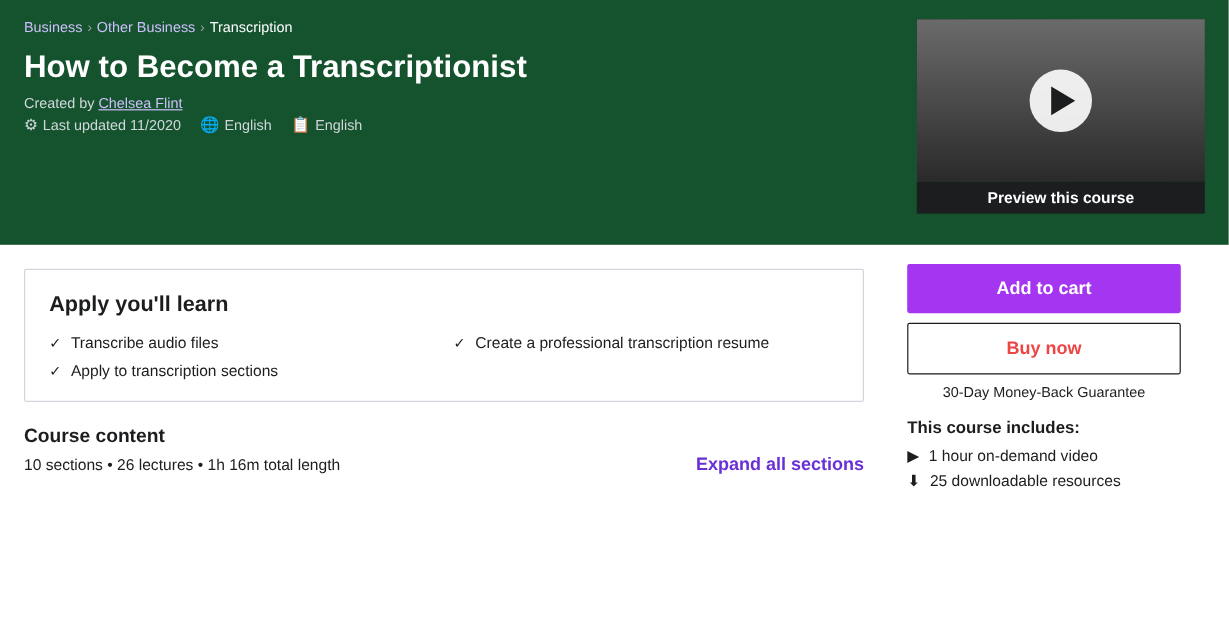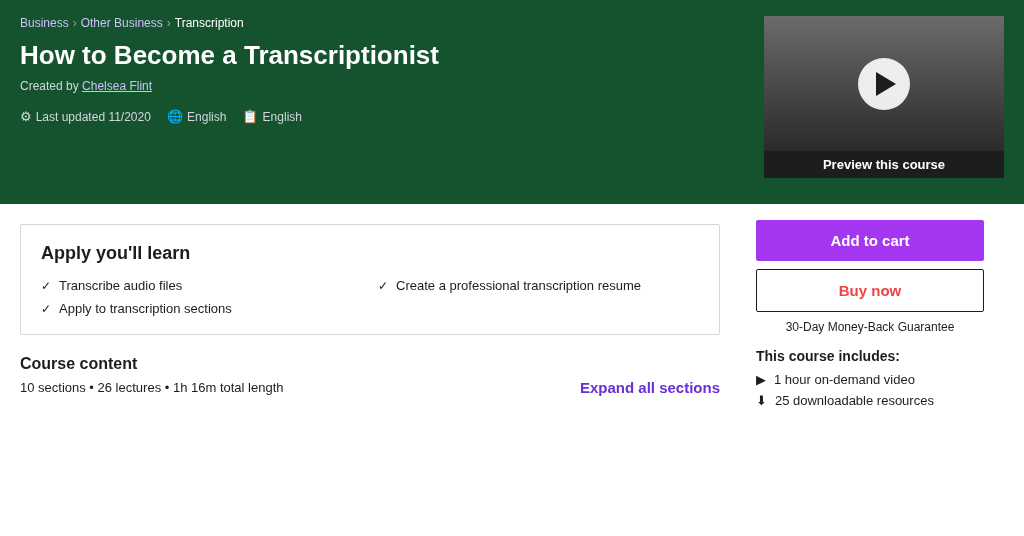--- a/index.html
+++ b/index.html
@@ -27,21 +27,21 @@
       color: #000;
       font-size: 11px;
       font-weight: 700;
       padding: 2px 6px;
       border-radius: 2px;
     }
     .rating-score { color: #f4c150; font-weight: 700; font-size: 13px; }
     .stars { color: #f4c150; font-size: 13px; }
     .ratings-count { color: #cec0fc; font-size: 12px; text-decoration: underline; }
     .students { color: #d1d7dc; font-size: 12px; }
-    .created-by { font-size: 12px; color: #d1d7dc; margin-bottom: 16px; }
+    .created-by { font-size: 12px; color: #d1d7dc; margin-bottom: 3px; }
     .created-by a { color: #cec0fc; text-decoration: underline; cursor: pointer; }
     .meta-row { display: flex; align-items: center; gap: 16px; font-size: 12px; color: #d1d7dc; }
     .meta-item { display: flex; align-items: center; gap: 4px; }
     .meta-icon { font-size: 13px; }
 
     
     .preview-card {
       width: 240px;
       flex-shrink: 0;
       position: relative;

